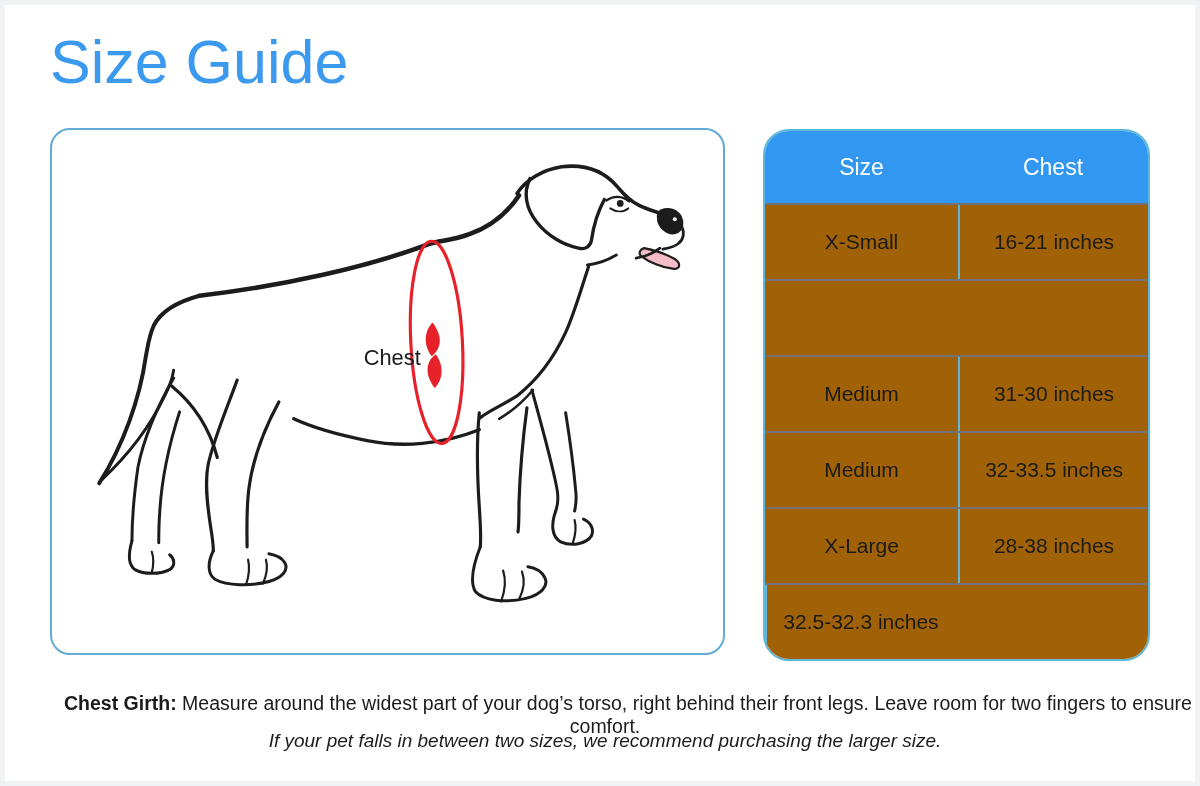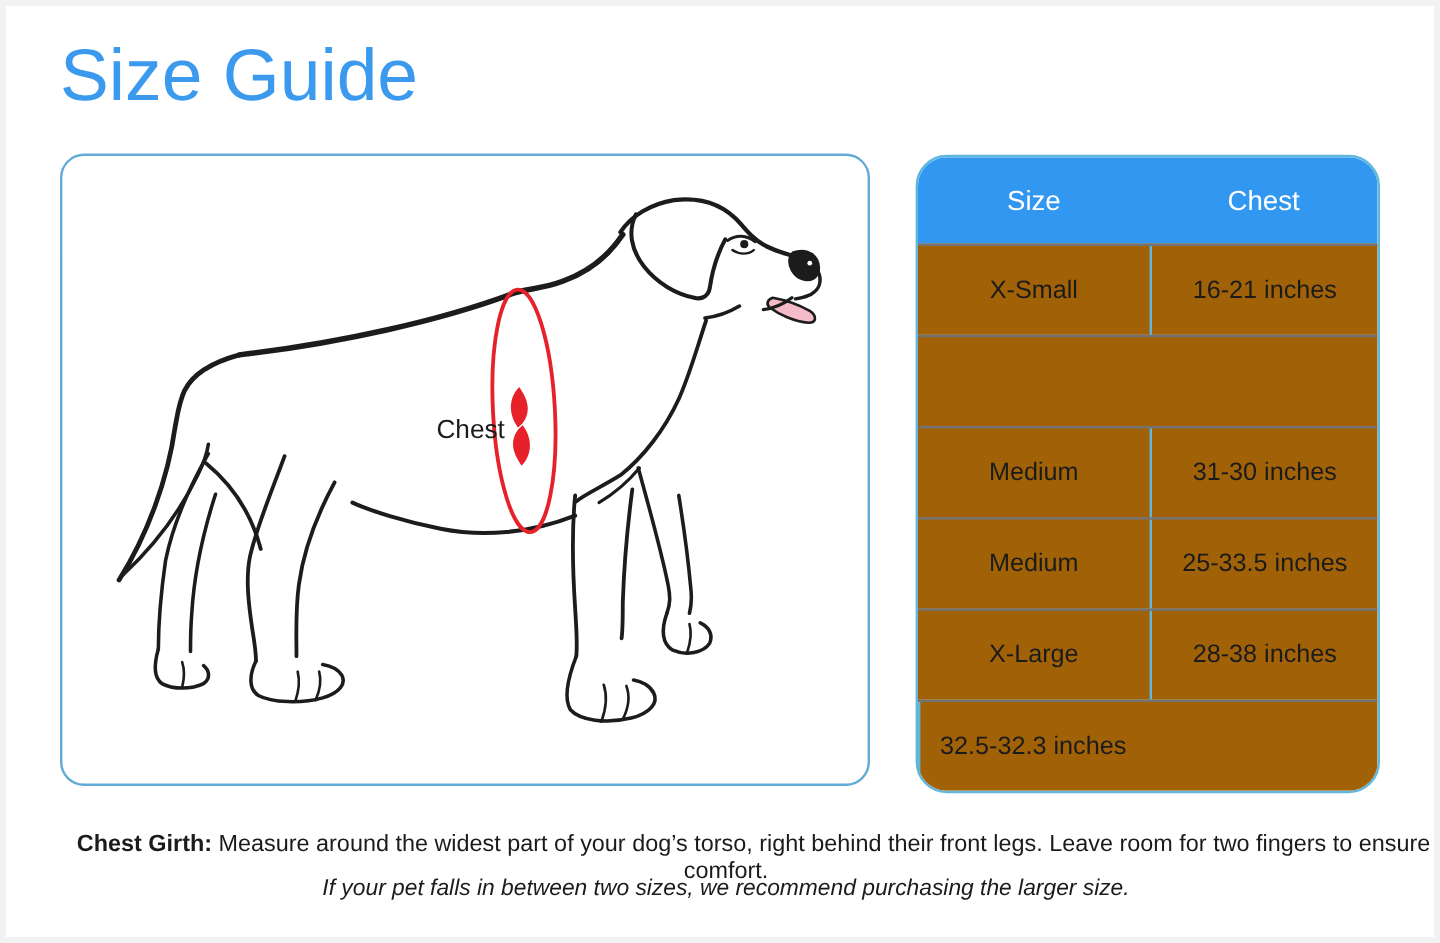--- a/index.html
+++ b/index.html
@@ -128,21 +128,21 @@
         <div class="t-row">
         </div>
 
         <div class="t-row">
           <div class="cell col1">Medium</div>
           <div class="cell col2">31-30 inches</div>
         </div>
 
         <div class="t-row">
           <div class="cell col1">Medium</div>
-          <div class="cell col2">25-33.5 inches</div>
+          <div class="cell col2">32-33.5 inches</div>
         </div>
 
         <div class="t-row">
           <div class="cell col1">X-Large</div>
           <div class="cell col2">28-38 inches</div>
         </div>
 
         <div class="t-row">
           <div class="cell col2">32.5-32.3 inches</div>
         </div>

